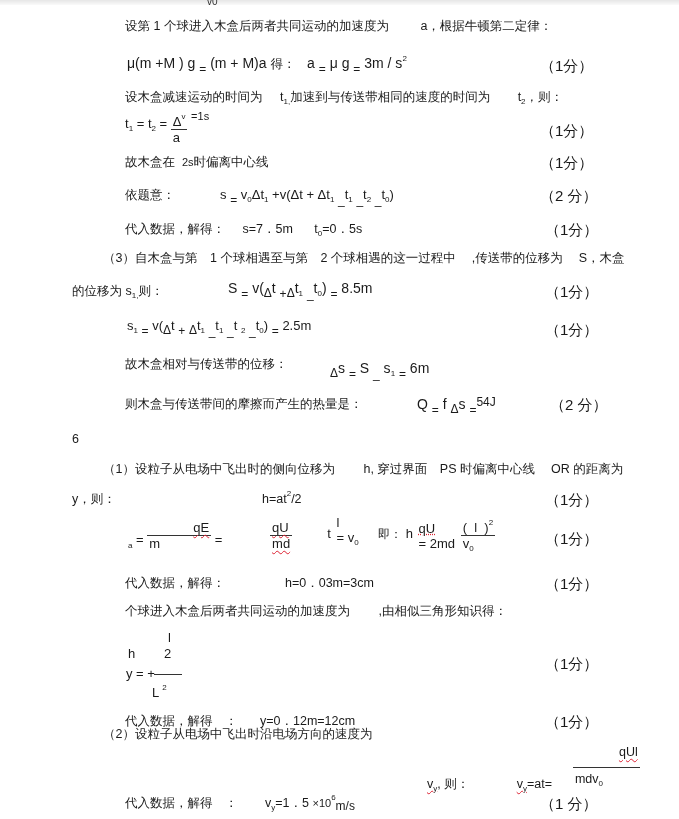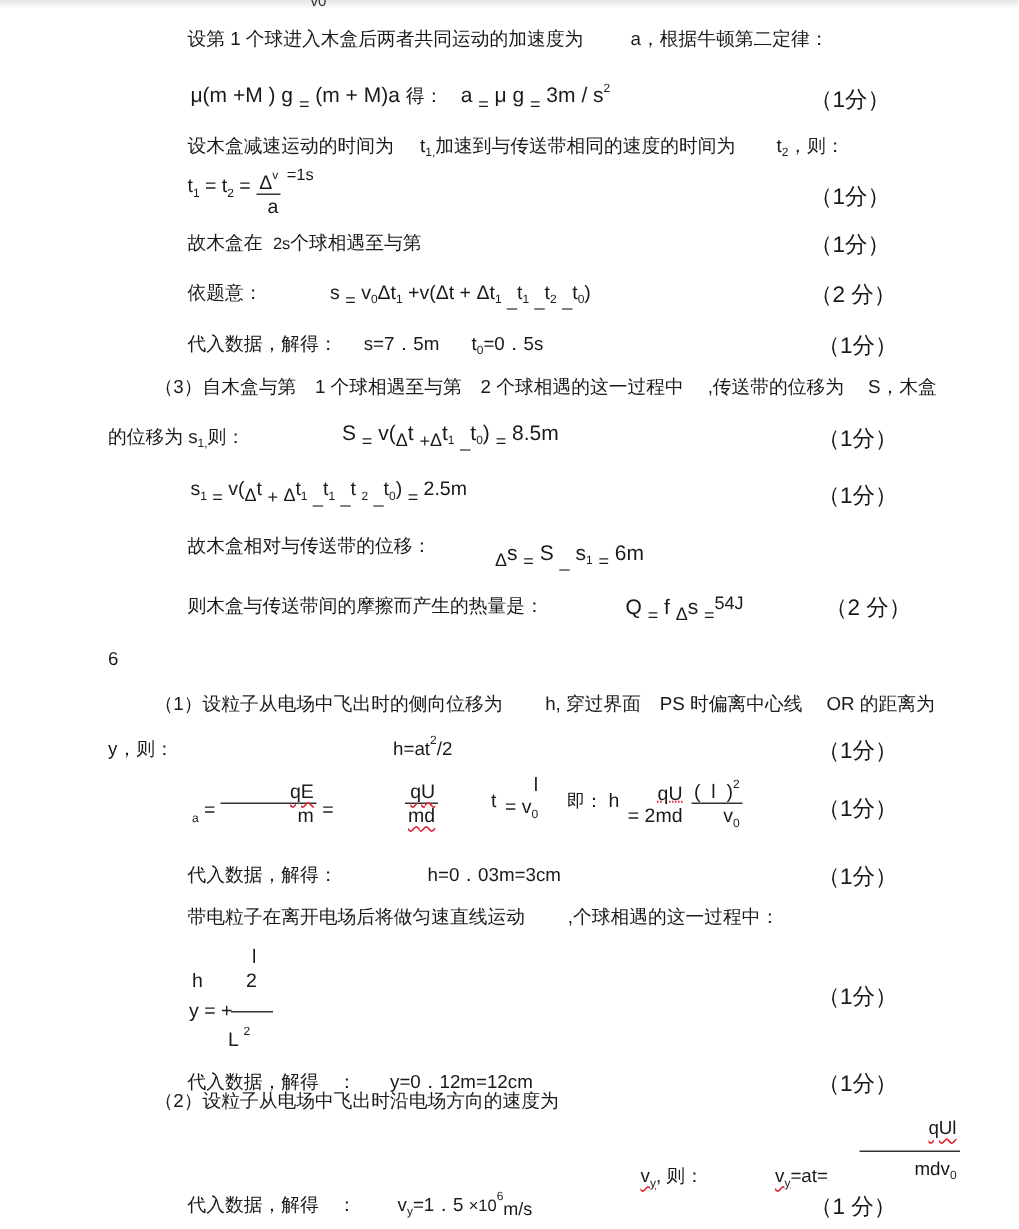--- a/index.html
+++ b/index.html
@@ -9,21 +9,21 @@
     color:#1a1a1a; position:relative; font-size:12.5px;
   }
   .topbar { position:absolute; left:0; top:0; width:679px; height:5px;
     background:linear-gradient(#e6e6e6,#fafafa); }
   .top-frag { position:absolute; left:207px; top:-4px; font-size:10px; color:#333; }
   .line { position:absolute; white-space:nowrap; }
   .score { position:absolute; white-space:nowrap; font-size:15px; }
   .m { font-family:"Liberation Sans", sans-serif; }
   sub { font-size:8px; vertical-align:-3px; }
   sup { font-size:8px; vertical-align:7px; }
-  .frac { display:inline-block; vertical-align:middle; text-align:right; position:relative; }
+  .frac { display:inline-block; vertical-align:middle; text-align:left; position:relative; }
   .frac .num { display:block; padding:0 2px; }
   .frac .den { display:block; border-top:1px solid #333; padding:0 2px; }
   .squig { text-decoration: underline wavy #d23; text-decoration-thickness:1px; text-underline-offset:2px;margin-left:44px; }
   .lowsym { font-size:12px; position:relative; top:5px; }
   .delta { font-size:12px; position:relative; top:4px; }
 </style>
 </head>
 <body>
 
 <div class="topbar"></div>
@@ -46,21 +46,21 @@
 </div>
 
 <div class="line m" style="left:125px;top:112px;font-size:13px">
   t<sub>1</sub> = t<sub>2</sub> =
   <span class="frac" style="vertical-align:-14px"><span class="num">Δ<sup>v</sup></span><span class="den">a</span></span>
   <span style="position:relative;top:-8px;font-size:11px">=1s</span>
 </div>
 <div class="score" style="left:540px;top:122px">（1分）</div>
 
 <div class="line" style="left:125px;top:154px">
-  <span>故木盒在</span>&nbsp;&nbsp;<span style="font-size:11px">2s</span><span>个球相遇至与第</span>
+  <span>故木盒在</span>&nbsp;&nbsp;<span style="font-size:11px">2s</span><span>时偏离中心线</span>
 </div>
 <div class="score" style="left:540px;top:154px">（1分）</div>
 
 <div class="line" style="left:125px;top:187px">
   <span>依题意：</span>
 </div>
 <div class="line m" style="left:220px;top:187px;font-size:13px">
   s <span class="lowsym">=</span> v<sub>0</sub>Δt<sub>1</sub> +v(Δt + Δt<sub>1</sub> <span class="lowsym">_</span>t<sub>1</sub> <span class="lowsym">_</span>t<sub>2</sub> <span class="lowsym">_</span>t<sub>0</sub>)
 </div>
 <div class="score" style="left:540px;top:187px">（2 分）</div>
@@ -130,21 +130,21 @@
   <span class="frac" style="vertical-align:-18px"><span class="num">(&nbsp;&nbsp;l&nbsp;&nbsp;)<sup>2</sup></span><span class="den">v<sub>0</sub></span></span>
 </div>
 <div class="score" style="left:545px;top:530px">（1分）</div>
 
 <div class="line" style="left:125px;top:575px">
   <span>代入数据，解得：</span>
 </div>
 <div class="line m" style="left:285px;top:575px">h=0．03m=3cm</div>
 <div class="score" style="left:545px;top:575px">（1分）</div>
 
-<div class="line" style="left:125px;top:603px">带电粒子在离开电场后将做匀速直线运动　　 ,个球相遇的这一过程中：</div>
+<div class="line" style="left:125px;top:603px">个球进入木盒后两者共同运动的加速度为　　 ,由相似三角形知识得：</div>
 
 <div class="line m" style="left:124px;top:630px;width:90px;height:60px;font-size:13px">
   <span style="position:absolute;left:44px;top:0">l</span>
   <span style="position:absolute;left:4px;top:16px">h</span>
   <span style="position:absolute;left:40px;top:16px">2</span>
   <span style="position:absolute;left:2px;top:36px">y = +</span>
   <span style="position:absolute;left:30px;top:44px;width:28px;border-top:1px solid #333"></span>
   <span style="position:absolute;left:28px;top:53px">L <sup>2</sup></span>
 </div>
 <div class="score" style="left:545px;top:655px">（1分）</div>

